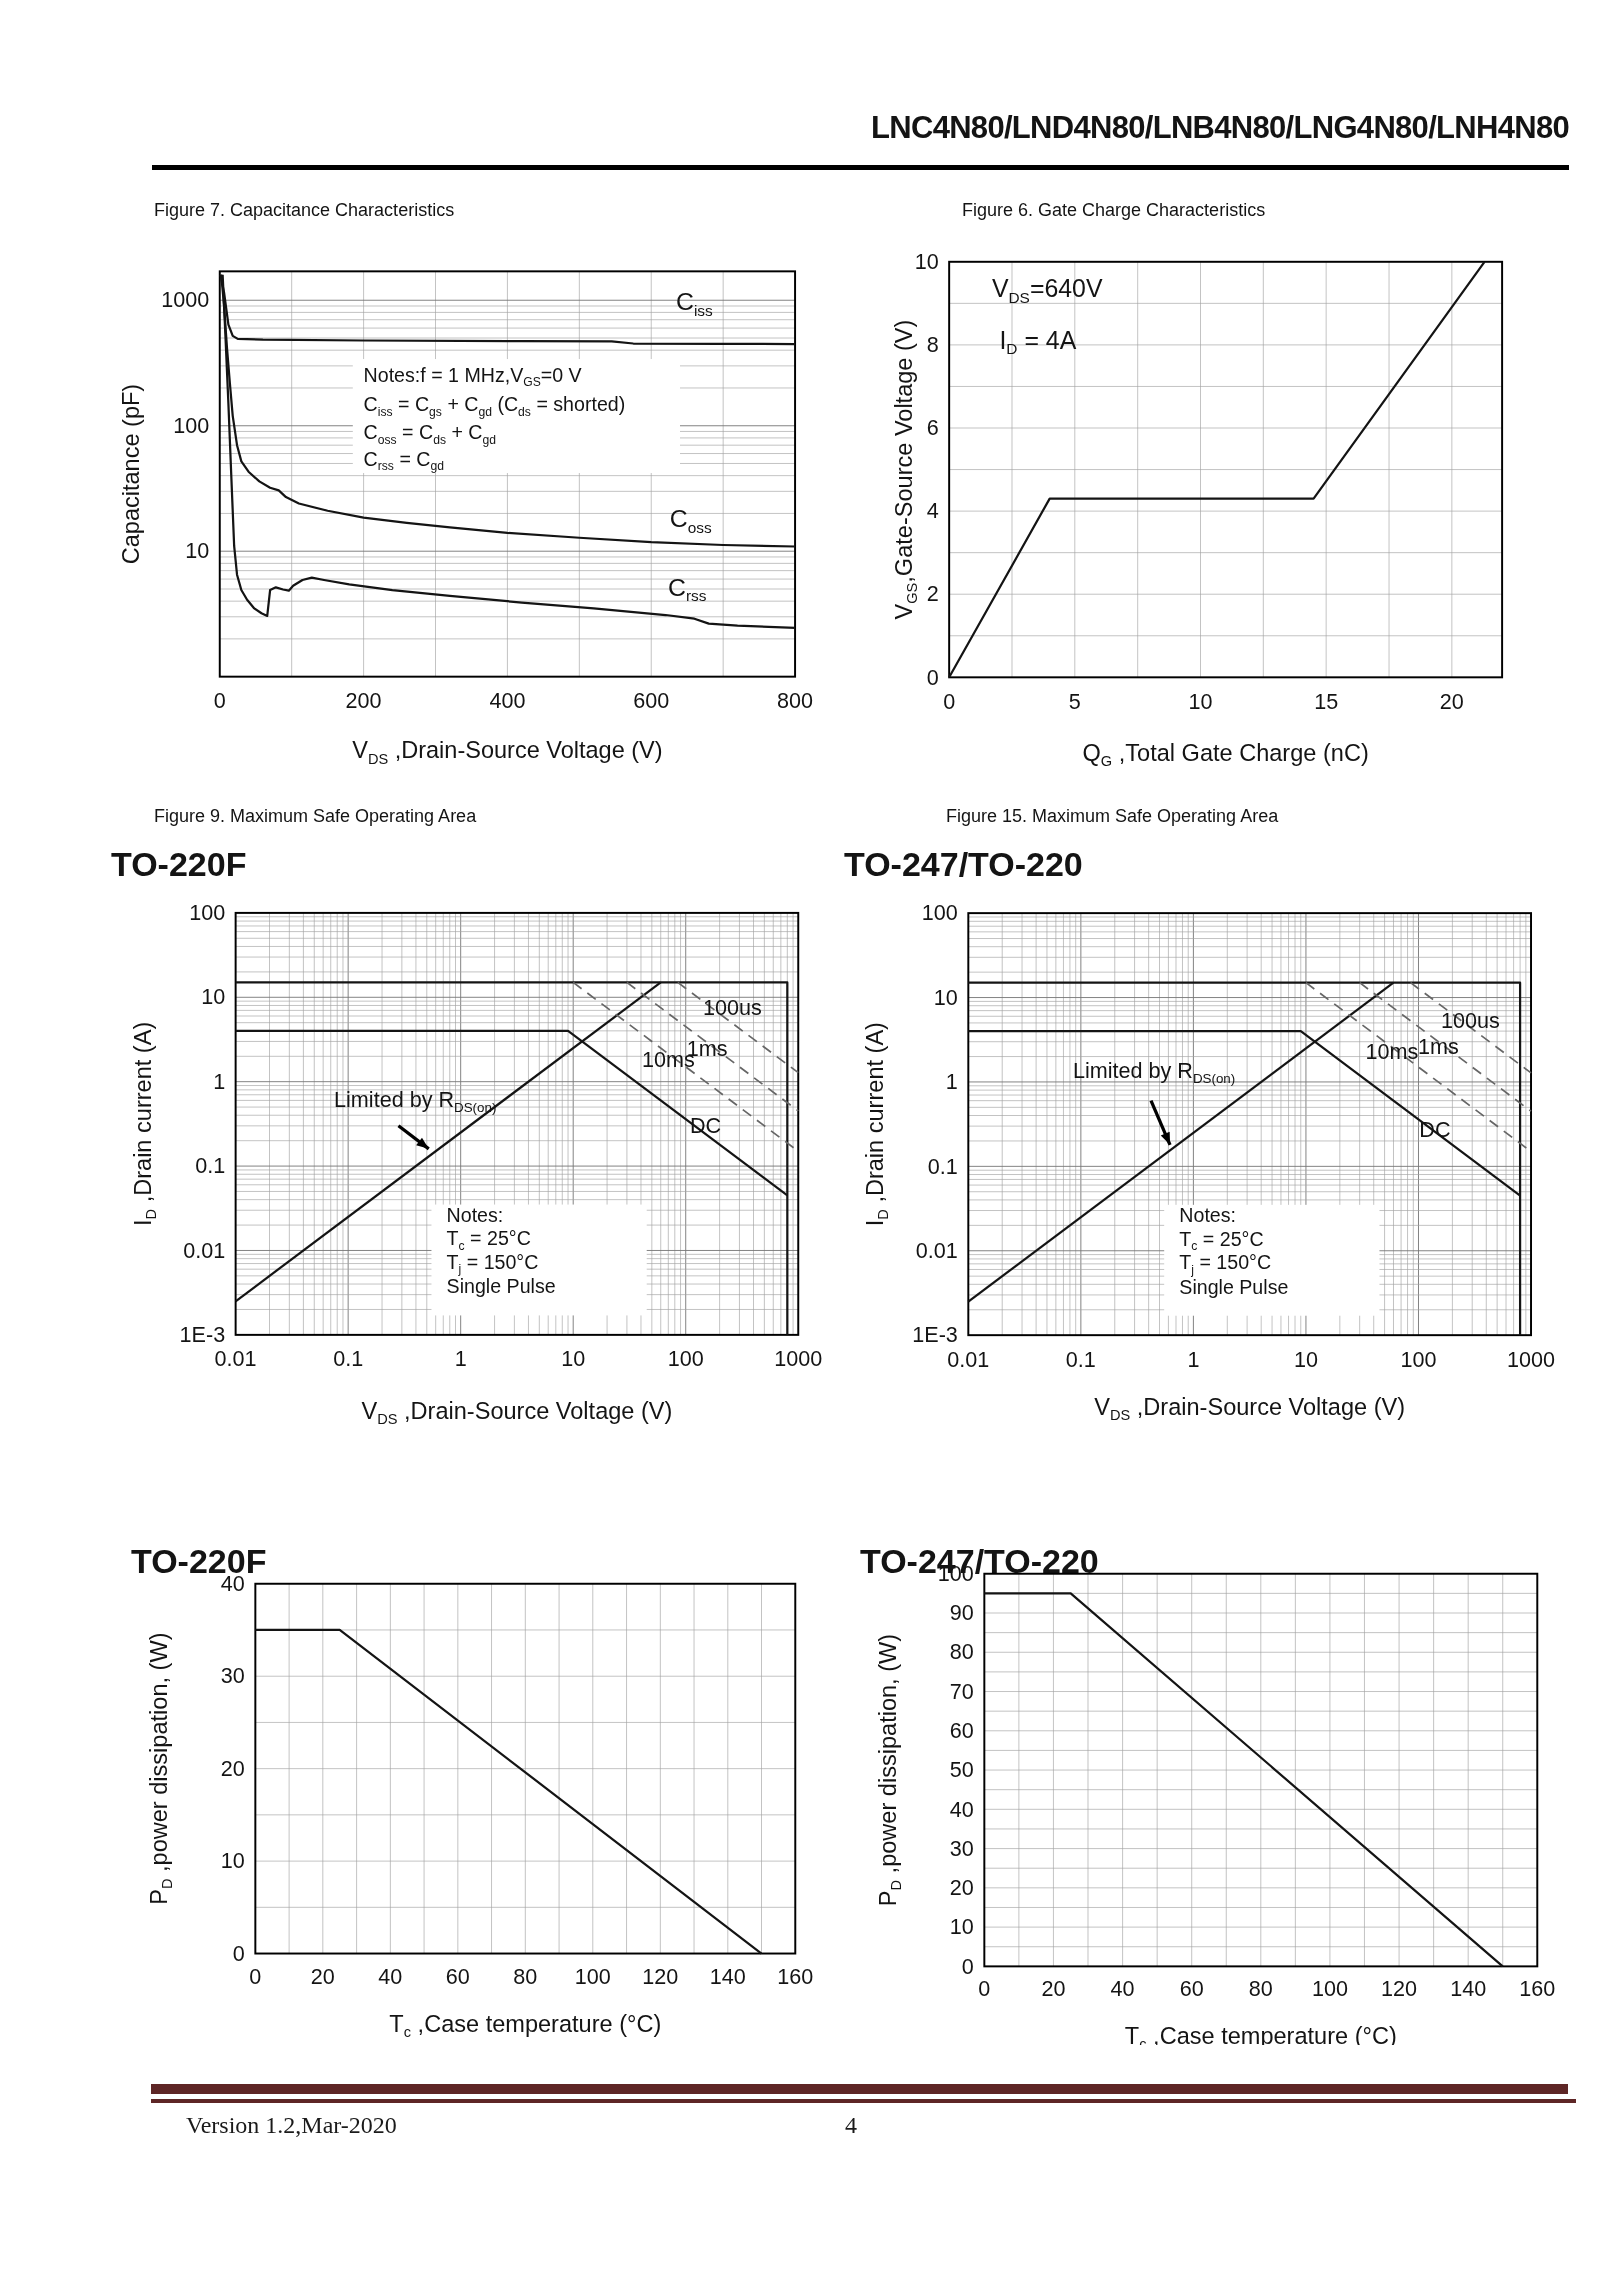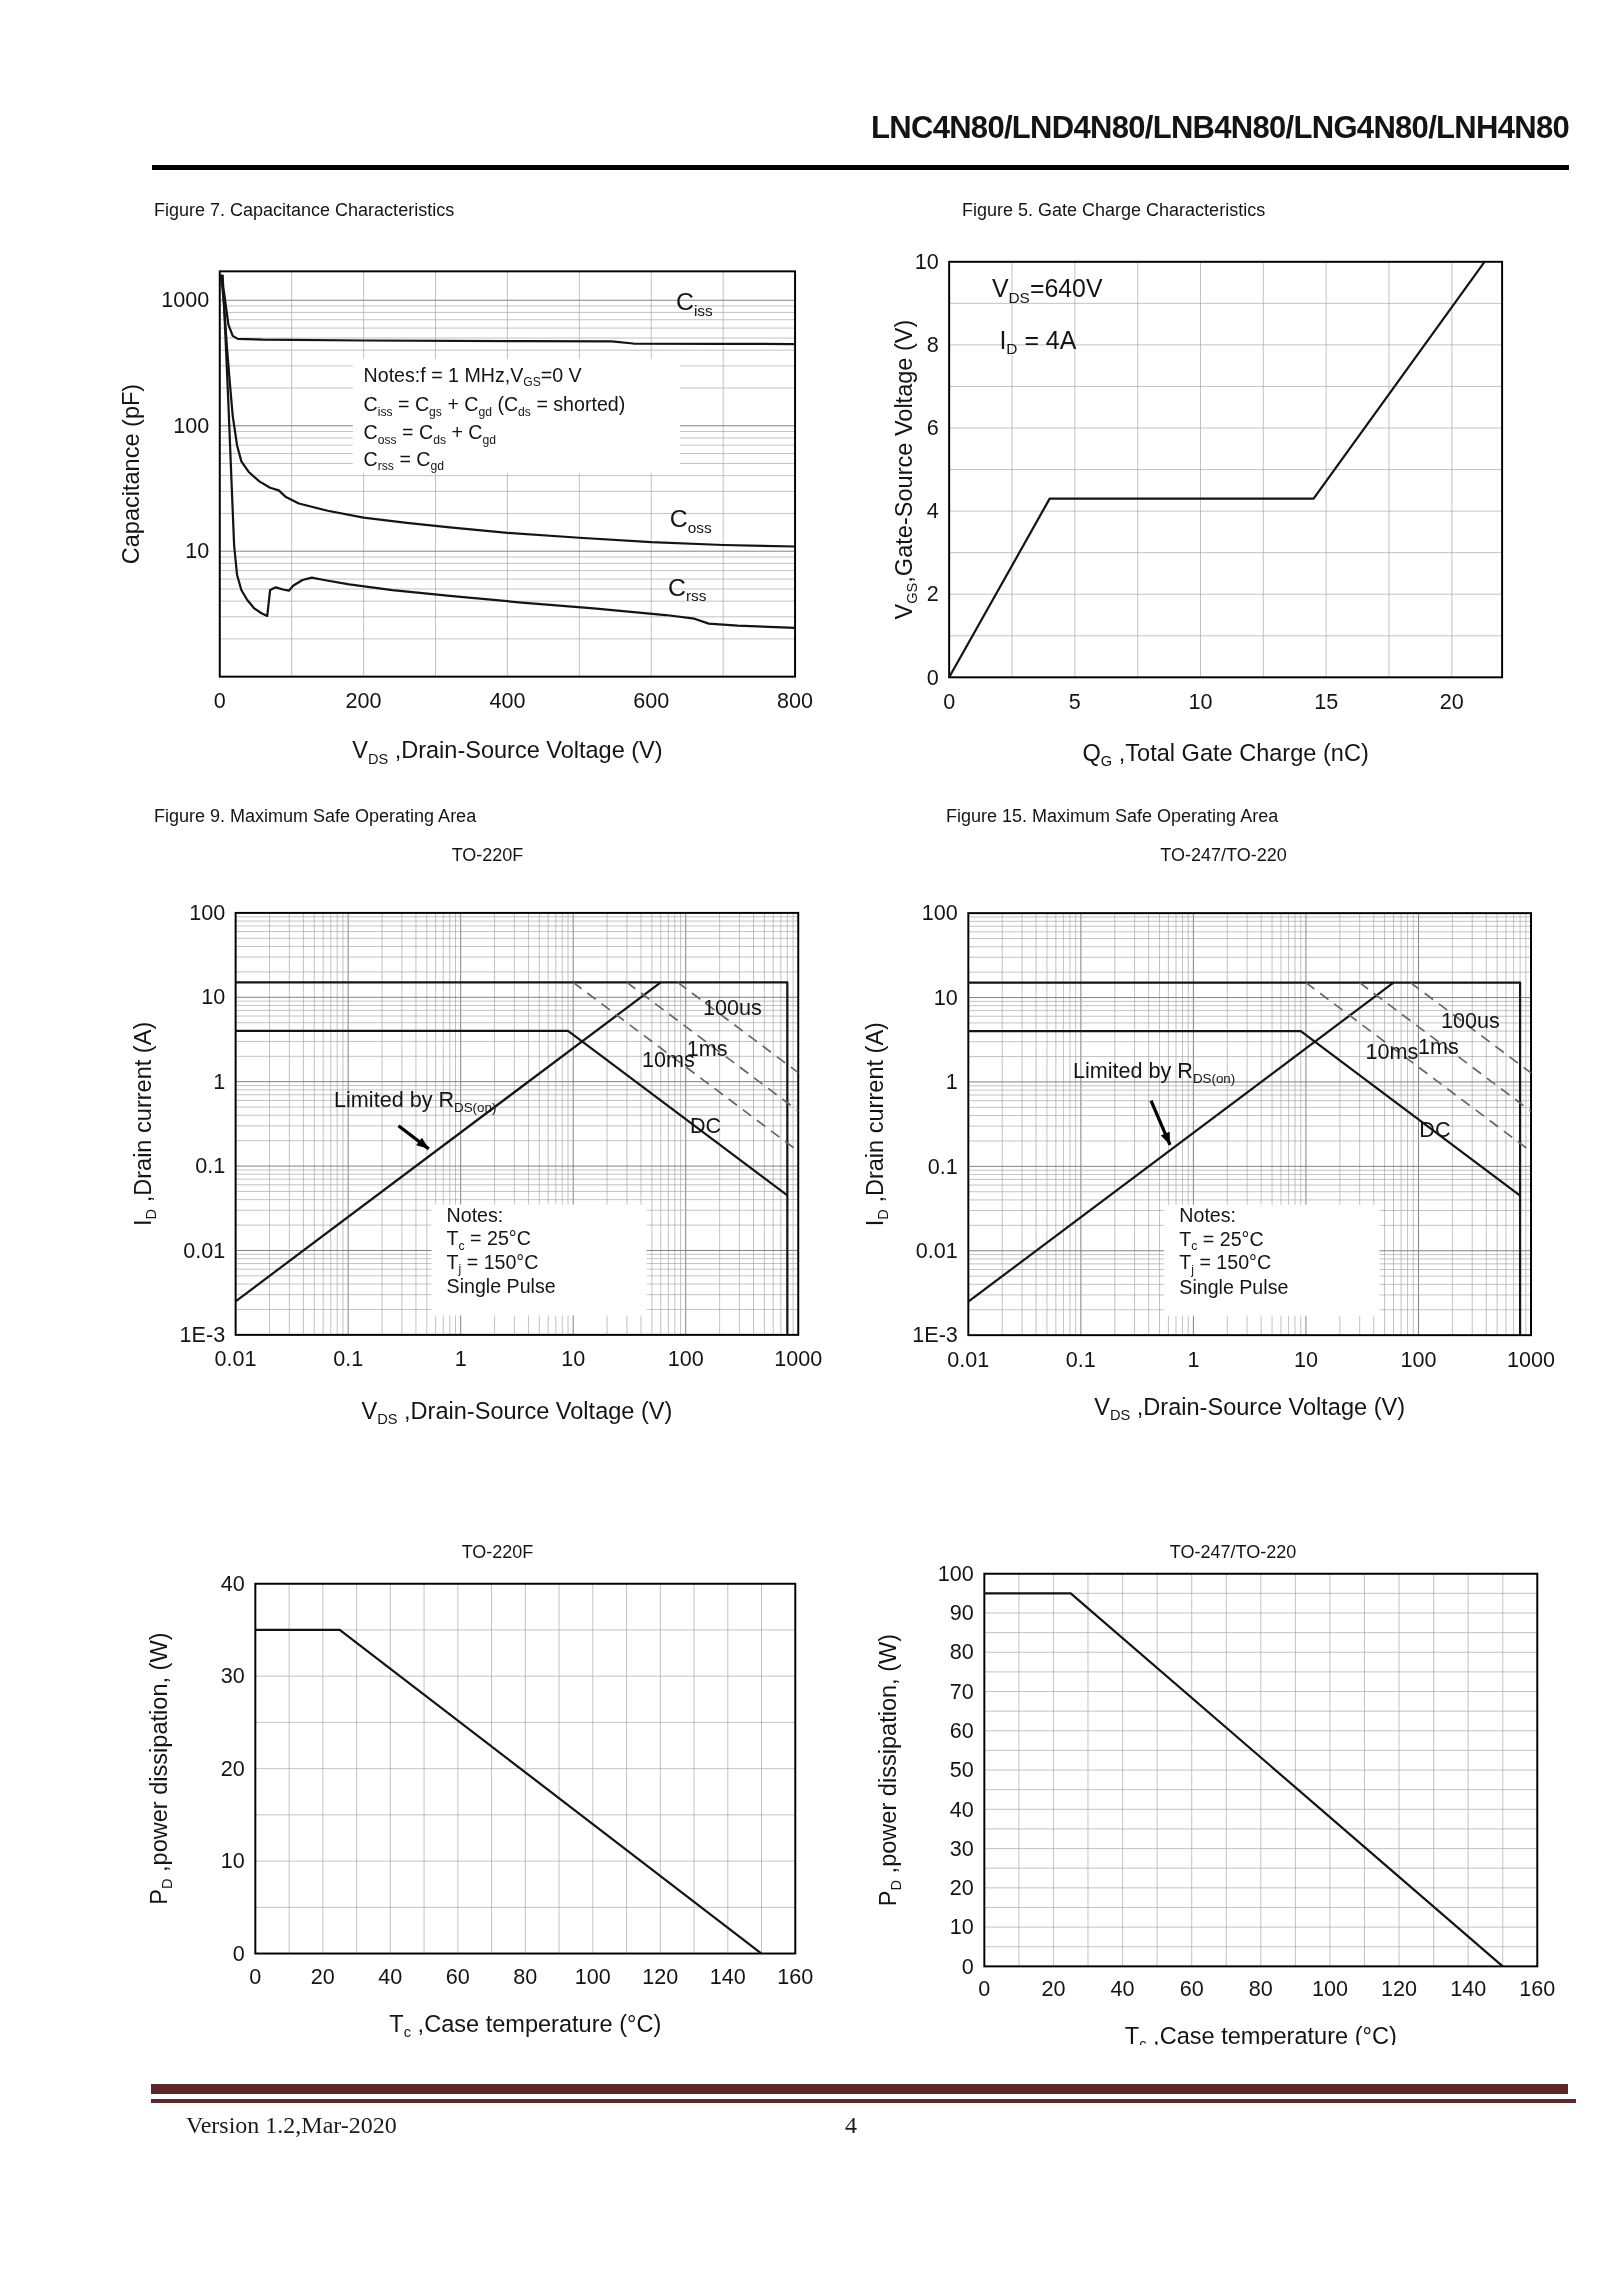--- a/index.html
+++ b/index.html
@@ -14,21 +14,21 @@
   .abs{position:absolute;}
   .header-title{
     top:110px;right:54px;
     font-size:31px;font-weight:700;letter-spacing:-0.7px;
     font-family:"Liberation Sans", sans-serif;
   }
   .header-rule{
     left:152px;top:165px;width:1417px;height:5.2px;background:#000;
   }
   .fig-title{font-size:18px;}
-  .fig-subtitle{font-size:18px;text-align:center;}
+  .fig-subtitle{font-size:34px;font-weight:bold;}
   svg{position:absolute;display:block;}
   .footer-bar-thick{left:151px;top:2084px;width:1417px;height:9.8px;}
   .footer-bar-thin{left:151px;top:2099px;width:1425px;height:3.9px;}
   .footer-text{
     font-family:"Liberation Serif", serif;
     font-size:24px;color:#1a1a1a;margin-left:32px;
   }
 </style>
 </head>
 <body>
@@ -91,21 +91,21 @@
       <text x="52" y="335" font-size="36" text-anchor="middle" fill="#141414" font-family="&quot;Liberation Sans&quot;, sans-serif" transform="rotate(-90 52 335)"><tspan font-size="36" dy="0">Capacitance (pF)</tspan></text>
       <text x="901.0" y="84.8" font-size="38" text-anchor="middle" fill="#141414" font-family="&quot;Liberation Sans&quot;, sans-serif"><tspan font-size="38" dy="0">C</tspan><tspan font-size="23.56" dy="8.36">iss</tspan></text>
       <text x="895.5" y="416.5" font-size="38" text-anchor="middle" fill="#141414" font-family="&quot;Liberation Sans&quot;, sans-serif"><tspan font-size="38" dy="0">C</tspan><tspan font-size="23.56" dy="8.36">oss</tspan></text>
       <text x="890.0" y="521.5" font-size="38" text-anchor="middle" fill="#141414" font-family="&quot;Liberation Sans&quot;, sans-serif"><tspan font-size="38" dy="0">C</tspan><tspan font-size="23.56" dy="8.36">rss</tspan></text>
       <text x="395.0" y="193.6" font-size="30" text-anchor="start" fill="#141414" font-family="&quot;Liberation Sans&quot;, sans-serif"><tspan font-size="30" dy="0">Notes:f = 1 MHz,V</tspan><tspan font-size="18.6" dy="6.6">GS</tspan><tspan font-size="30" dy="-6.6">=0 V</tspan></text>
       <text x="395.0" y="239.3" font-size="30" text-anchor="start" fill="#141414" font-family="&quot;Liberation Sans&quot;, sans-serif"><tspan font-size="30" dy="0">C</tspan><tspan font-size="18.6" dy="6.6">iss</tspan><tspan font-size="30" dy="-6.6"> = C</tspan><tspan font-size="18.6" dy="6.6">gs</tspan><tspan font-size="30" dy="-6.6"> + C</tspan><tspan font-size="18.6" dy="6.6">gd</tspan><tspan font-size="30" dy="-6.6"> (C</tspan><tspan font-size="18.6" dy="6.6">ds</tspan><tspan font-size="30" dy="-6.6"> = shorted)</tspan></text>
       <text x="395.0" y="281.9" font-size="30" text-anchor="start" fill="#141414" font-family="&quot;Liberation Sans&quot;, sans-serif"><tspan font-size="30" dy="0">C</tspan><tspan font-size="18.6" dy="6.6">oss</tspan><tspan font-size="30" dy="-6.6"> = C</tspan><tspan font-size="18.6" dy="6.6">ds</tspan><tspan font-size="30" dy="-6.6"> + C</tspan><tspan font-size="18.6" dy="6.6">gd</tspan></text>
       <text x="395.0" y="322.3" font-size="30" text-anchor="start" fill="#141414" font-family="&quot;Liberation Sans&quot;, sans-serif"><tspan font-size="30" dy="0">C</tspan><tspan font-size="18.6" dy="6.6">rss</tspan><tspan font-size="30" dy="-6.6"> = C</tspan><tspan font-size="18.6" dy="6.6">gd</tspan></text>
     </svg>
 
-  <div class="abs fig-title" style="left:962px;top:200px;">Figure 5. Gate Charge Characteristics</div>
+  <div class="abs fig-title" style="left:962px;top:200px;">Figure 6. Gate Charge Characteristics</div>
   <svg class="abs" style="left:887px;top:242px;" width="674" height="550" viewBox="0 0 1030 840">
       <line x1="191.0" x2="191.0" y1="30" y2="665" stroke="#a3a3a3" stroke-width="1"></line>
       <line x1="287.0" x2="287.0" y1="30" y2="665" stroke="#a3a3a3" stroke-width="1"></line>
       <line x1="383.1" x2="383.1" y1="30" y2="665" stroke="#a3a3a3" stroke-width="1"></line>
       <line x1="479.1" x2="479.1" y1="30" y2="665" stroke="#a3a3a3" stroke-width="1"></line>
       <line x1="575.1" x2="575.1" y1="30" y2="665" stroke="#a3a3a3" stroke-width="1"></line>
       <line x1="671.1" x2="671.1" y1="30" y2="665" stroke="#a3a3a3" stroke-width="1"></line>
       <line x1="767.2" x2="767.2" y1="30" y2="665" stroke="#a3a3a3" stroke-width="1"></line>
       <line x1="863.2" x2="863.2" y1="30" y2="665" stroke="#a3a3a3" stroke-width="1"></line>
       <line y1="601.5" y2="601.5" x1="95" x2="940" stroke="#a3a3a3" stroke-width="1"></line>

